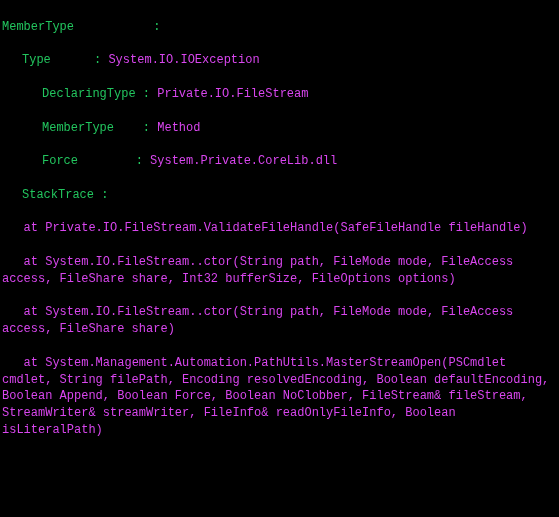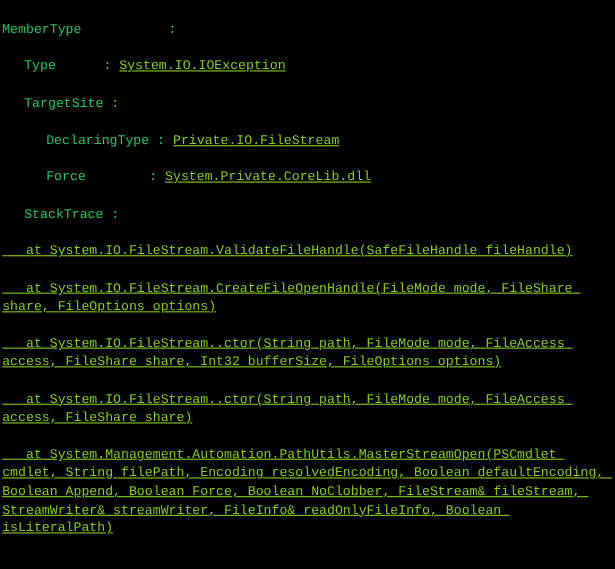--- a/index.html
+++ b/index.html
@@ -13,39 +13,38 @@
     width: 559px;
     height: 517px;
     overflow: hidden;
   }
   .wrap {
     padding: 2px 2px;
     white-space: pre-wrap;
     word-wrap: break-word;
   }
   .g { color: #22c55e; }  
-  .w { color: #84cc16; text-decoration: underline; }  
+  .w { color: #d946ef; }  
   .row { }
   .i0 { padding-left: 0px; }
   .i1 { padding-left: 20px; }
   .i2 { padding-left: 40px; }
   .cont { padding-left: 0px; }
 </style>
 </head>
 <body>
 
 <div class="wrap">
 <div class="row i0"><span class="g">MemberType</span><span class="g">           </span><span class="g">:</span></div>
 <div class="row i1"><span class="g">Type</span><span class="g">      : </span><span class="w">System.IO.IOException</span></div>
-<div class="row i1"><span class="g">TargetSite</span><span class="g"> :</span></div>
 <div class="row i2"><span class="g">DeclaringType</span><span class="g"> : </span><span class="w">Private.IO.FileStream</span></div>
+<div class="row i2"><span class="g">MemberType</span><span class="g">    : </span><span class="w">Method</span></div>
 <div class="row i2"><span class="g">Force</span><span class="g">        : </span><span class="w">System.Private.CoreLib.dll</span></div>
 <div class="row i1"><span class="g">StackTrace</span><span class="g"> </span><span class="g">:</span></div>
-<div class="row cont w">   at System.IO.FileStream.ValidateFileHandle(SafeFileHandle fileHandle)</div>
-<div class="row cont w">   at System.IO.FileStream.CreateFileOpenHandle(FileMode mode, FileShare share, FileOptions options)</div>
+<div class="row cont w">   at Private.IO.FileStream.ValidateFileHandle(SafeFileHandle fileHandle)</div>
 <div class="row cont w">   at System.IO.FileStream..ctor(String path, FileMode mode, FileAccess access, FileShare share, Int32 bufferSize, FileOptions options)</div>
 <div class="row cont w">   at System.IO.FileStream..ctor(String path, FileMode mode, FileAccess access, FileShare share)</div>
 <div class="row cont w">   at System.Management.Automation.PathUtils.MasterStreamOpen(PSCmdlet cmdlet, String filePath, Encoding resolvedEncoding, Boolean defaultEncoding, Boolean Append, Boolean Force, Boolean NoClobber, FileStream&amp; fileStream, StreamWriter&amp; streamWriter, FileInfo&amp; readOnlyFileInfo, Boolean isLiteralPath)</div>
 
 
 
 
 
 
 

